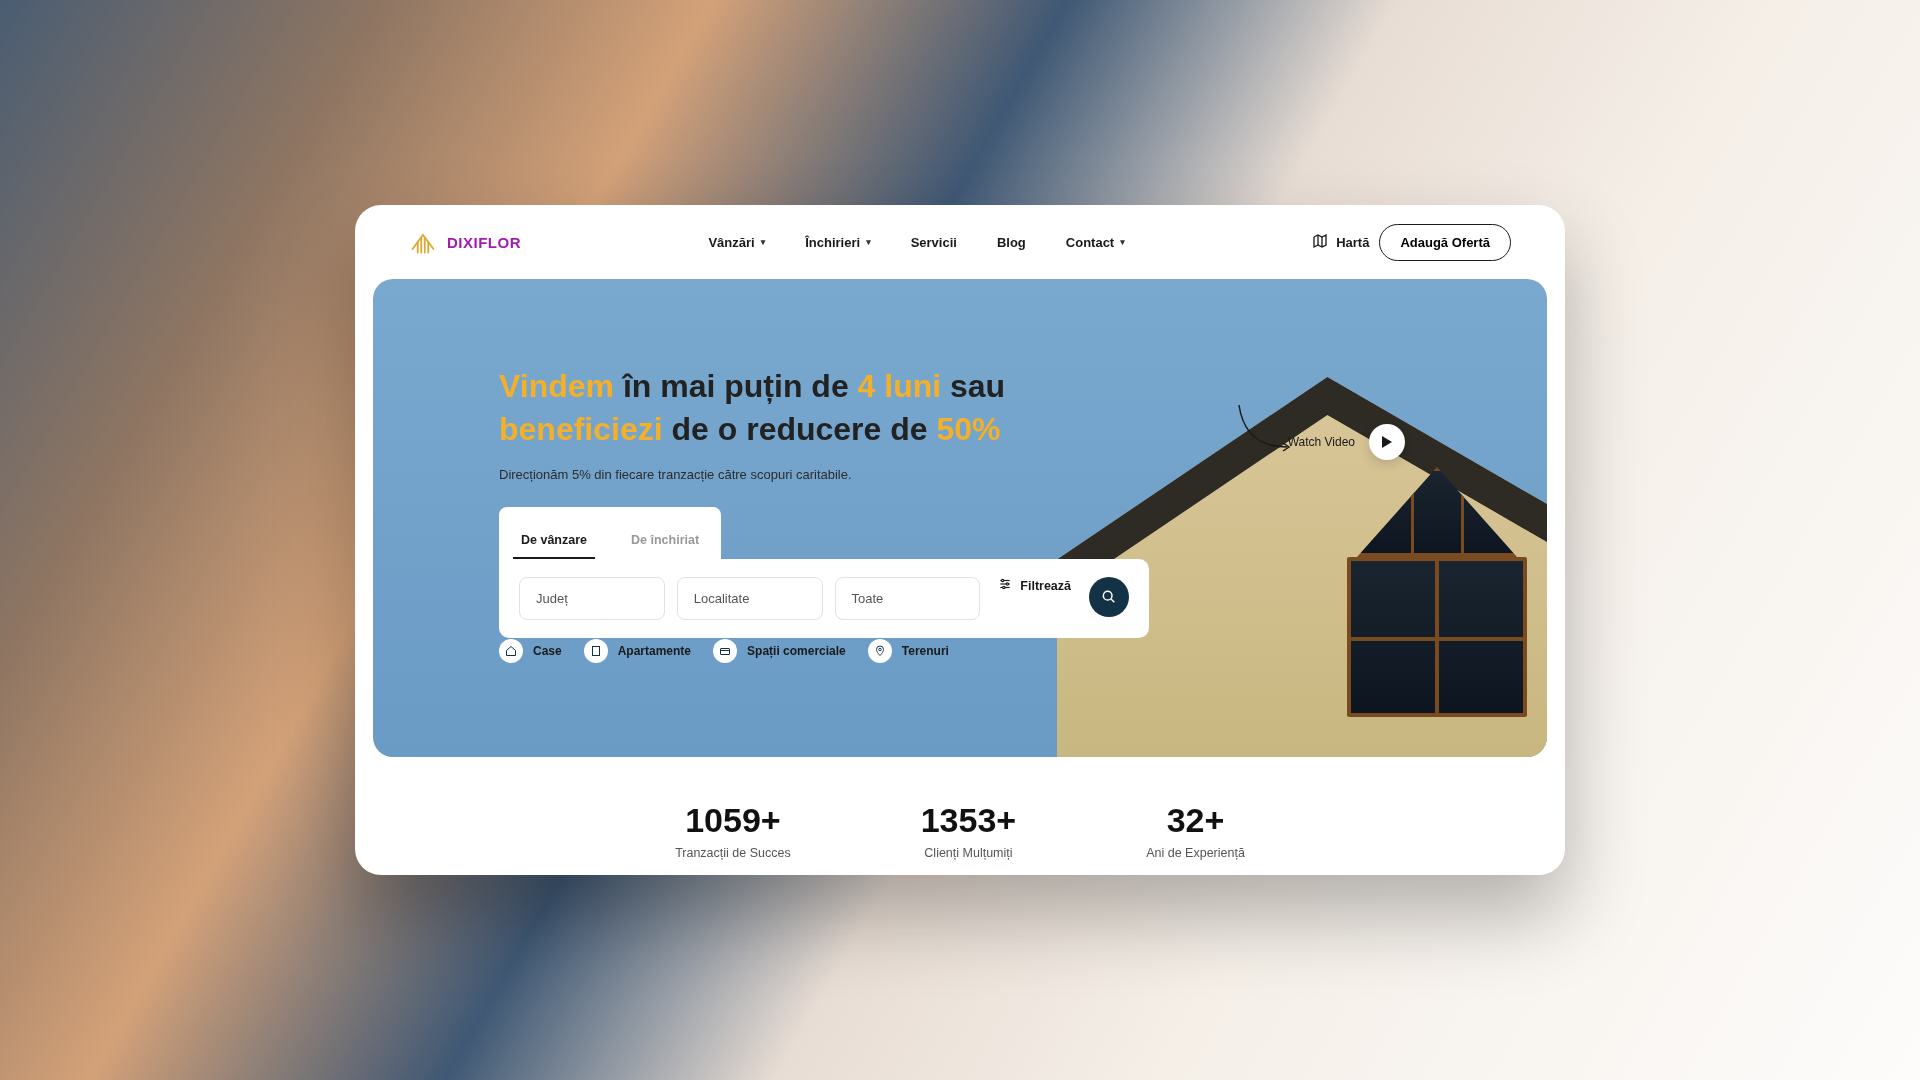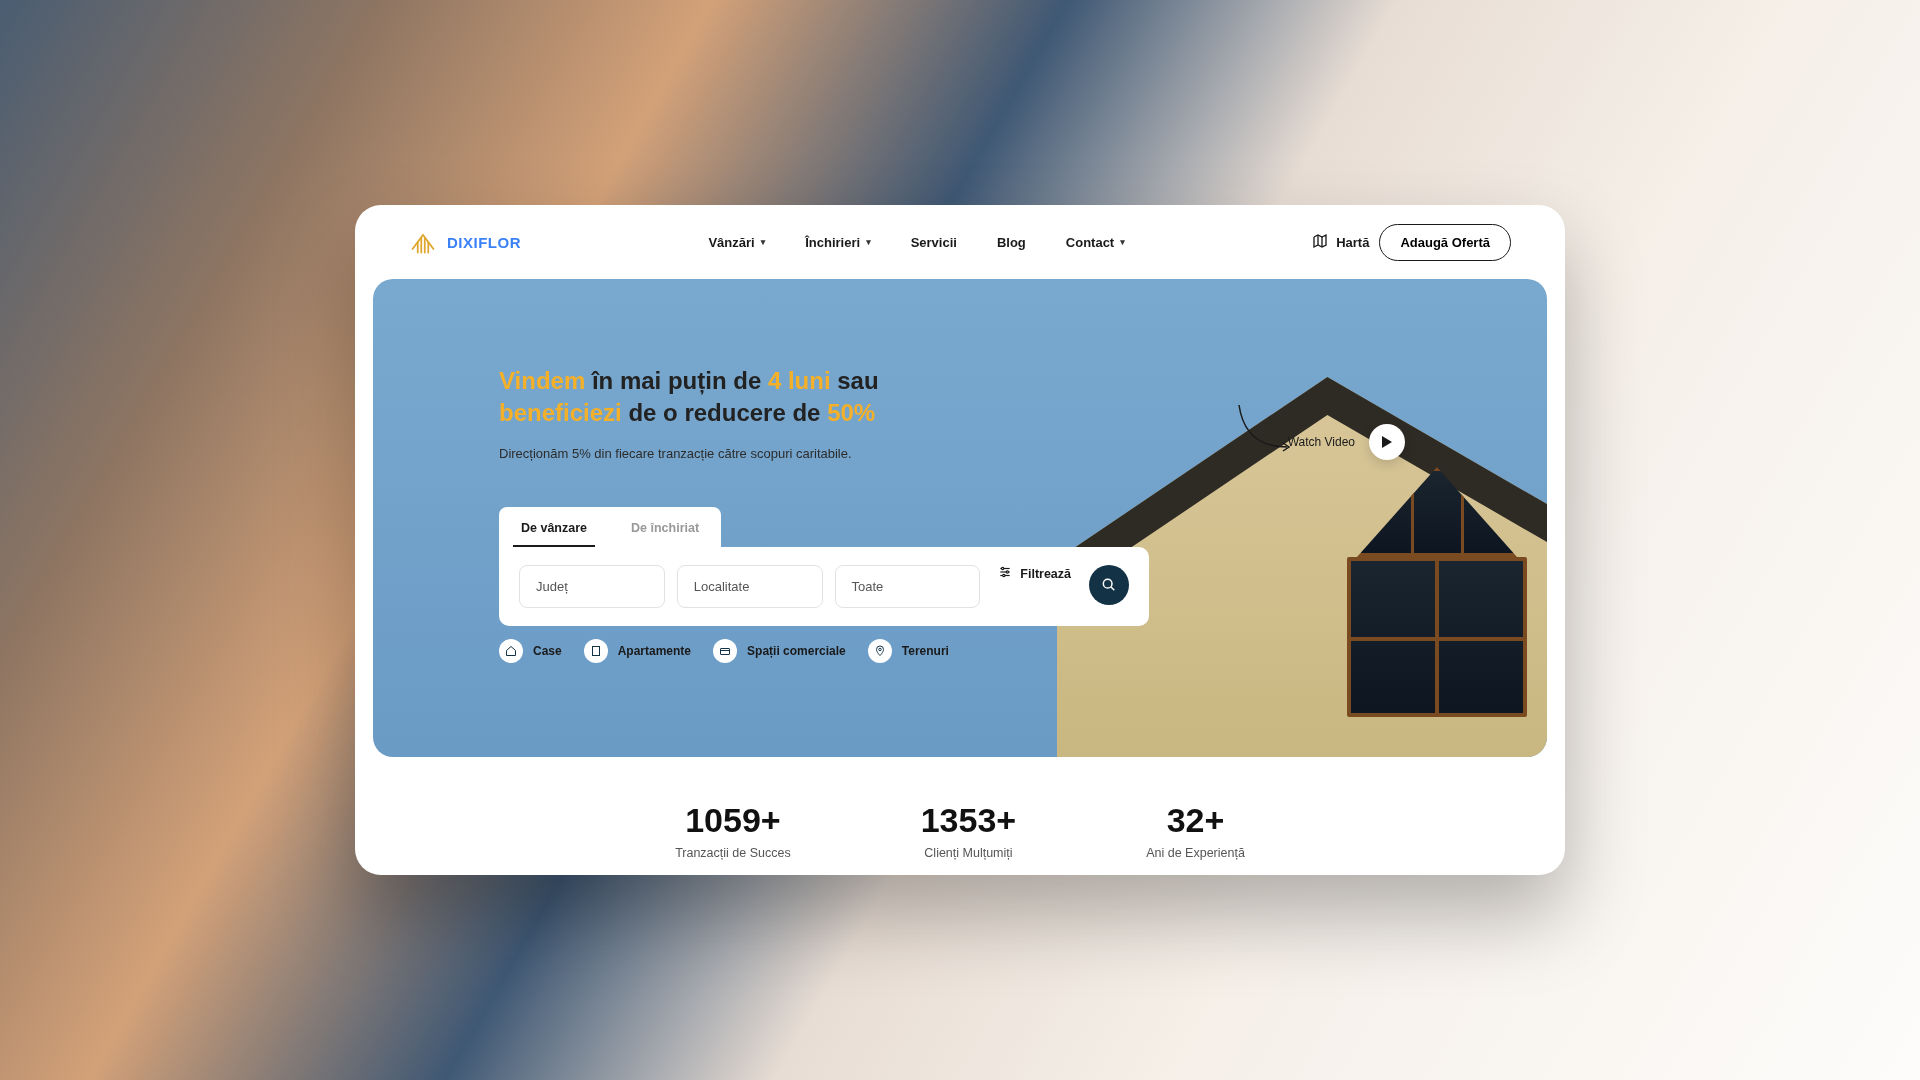--- a/index.html
+++ b/index.html
@@ -15,37 +15,37 @@
     overflow:hidden; position:relative;
   }
   
   .nav {
     height:74px; display:flex; align-items:center; padding:0 54px;
     justify-content:space-between;
   }
   .logo { display:flex; align-items:center; gap:10px; }
   .logo-mark { width:28px; height:28px; position:relative; }
   .logo-mark svg { width:100%; height:100%; }
-  .logo-text { font-weight:700; font-size:15px; letter-spacing:.5px; color:#3b82f6; }
+  .logo-text { font-weight:700; font-size:15px; letter-spacing:.5px; color:#a21caf; }
   .menu { display:flex; gap:40px; }
   .menu-item { font-size:13px; font-weight:600; color:#1a1a1a; display:flex; align-items:center; gap:6px; cursor:pointer; }
   .chev { font-size:9px; color:#333; }
   .nav-right { display:flex; align-items:center; gap:10px; }
   .map-link { display:flex; align-items:center; gap:8px; font-size:13px; font-weight:600; color:#1a1a1a; cursor:pointer; }
   .cta-btn {
     border:1.5px solid #1a1a1a; border-radius:24px; padding:10px 20px;
     font-size:13px; font-weight:600; background:#fff; cursor:pointer;
   }
   
   .hero {
     margin:0 18px; height:478px; border-radius:20px; position:relative; overflow:hidden;
     background:linear-gradient(180deg,#7aa9cf 0%,#6a9bc5 100%);
   }
   .hero-content { position:absolute; left:126px; top:86px; z-index:5; }
-  .headline { font-size:24px; font-weight:800; line-height:1.35; color:#222; max-width:540px; }
+  .headline { font-size:32px; font-weight:800; line-height:1.35; color:#222; max-width:540px; }
   .hl-accent { color:#f5b02a; }
   .sub { font-size:13px; color:#2c2c2c; margin-top:16px; }
   
   .house {
     position:absolute; right:-30px; bottom:0; width:520px; height:380px;
   }
   .roof {
     position:absolute; width:100%; height:100%;
     clip-path: polygon(0 48%, 52% 0, 100% 38%, 100% 100%, 0 100%);
     background:linear-gradient(180deg,#d9c79a 0%,#c9b781 100%);
@@ -82,21 +82,21 @@
   }
   .arrow-curve {
     position:absolute; right:250px; top:120px; z-index:5;
   }
   
   .search-card {
     position:absolute; left:126px; top:228px; z-index:6; width:650px;
   }
   .tabs { display:flex; }
   .tab {
-    background:#fff; padding:14px 22px 12px; font-size:12.5px; font-weight:700;
+    background:#fff; padding:26px 22px 12px; font-size:12.5px; font-weight:700;
     border-top-left-radius:8px; cursor:pointer; color:#999;
     position:relative;
   }
   .tab+.tab { border-top-right-radius:8px; border-top-left-radius:0; }
   .tab.active { color:#1a1a1a; }
   .tab.active::after {
     content:''; position:absolute; left:14px; right:14px; bottom:0; height:2px; background:#1a1a1a;
   }
   .search-row {
     background:#fff; border-radius:0 10px 10px 10px; padding:18px 20px;

